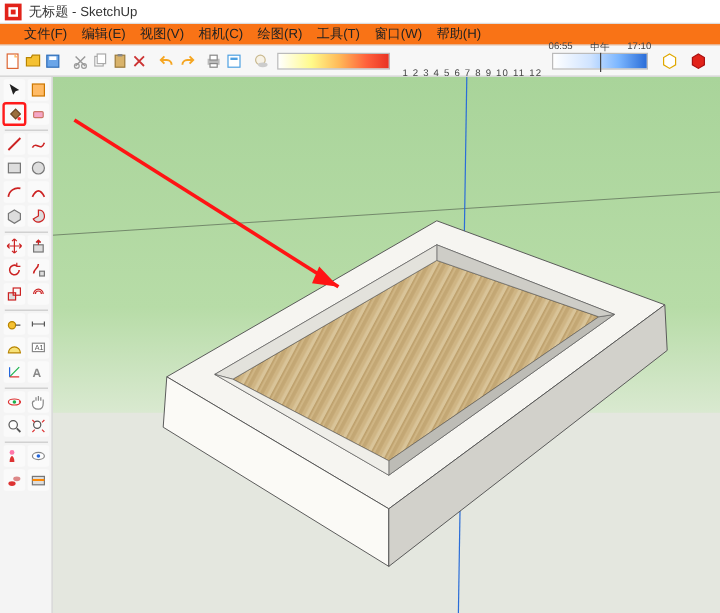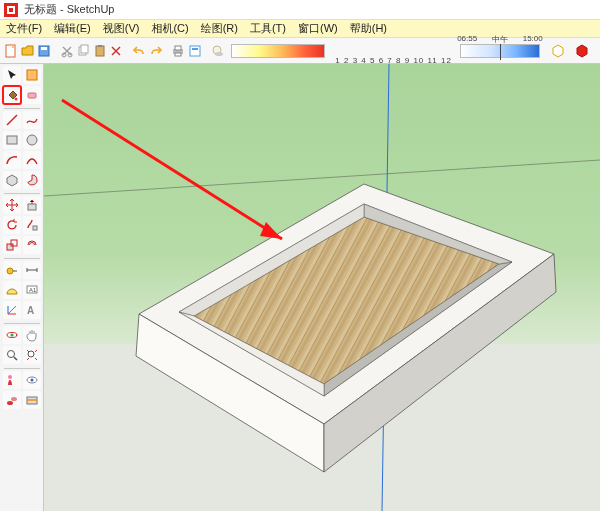--- a/index.html
+++ b/index.html
@@ -24,24 +24,24 @@
   .app-icon {
     width: 14px; height: 14px;
     background: #e2231a;
     margin-right: 6px;
     display: flex; align-items: center; justify-content: center;
   }
   .app-icon svg { display:block; }
   .title-text { color: #333; font-size: 11px; }
   .menubar {
     height: 18px;
-    background: #fef9c3;
+    background: #f97316;
     display: flex;
     align-items: center;
-    padding: 0 0;
+    padding: 0 14px;
     border-bottom: 1px solid #ddd;
   }
   .menu-item {
     padding: 0 6px;
     color: #222;
     font-size: 11px;
     cursor: default;
   }
   .toolbar-top {
     height: 26px;
@@ -205,21 +205,21 @@
       <svg width="14" height="14">
         <circle cx="6" cy="6" r="4" fill="#f7f2e6" stroke="#c9b98f"></circle>
         <ellipse cx="8" cy="10" rx="4" ry="2" fill="#ccc"></ellipse>
       </svg>
     </div>
   <div class="shadow-scale"></div>
   <span class="scale-nums">1 2 3 4 5 6 7 8 9 10 11 12</span>
   <div class="time-scale">
     <span class="tlabel" style="left:8%">06:55</span>
     <span class="tlabel" style="left:50%">中午</span>
-    <span class="tlabel" style="left:92%">15:00</span>
+    <span class="tlabel" style="left:92%">17:10</span>
     <span class="tick" style="left:50%"></span>
   </div>
   <div class="right-icons">
     <div class="tbtn">
         <svg width="16" height="16">
           <path d="M8 2l5 3v6l-5 3-5-3V5z" fill="#fff" stroke="#e0a800"></path>
         </svg>
       </div>
     <div class="tbtn">
         <svg width="16" height="16">

